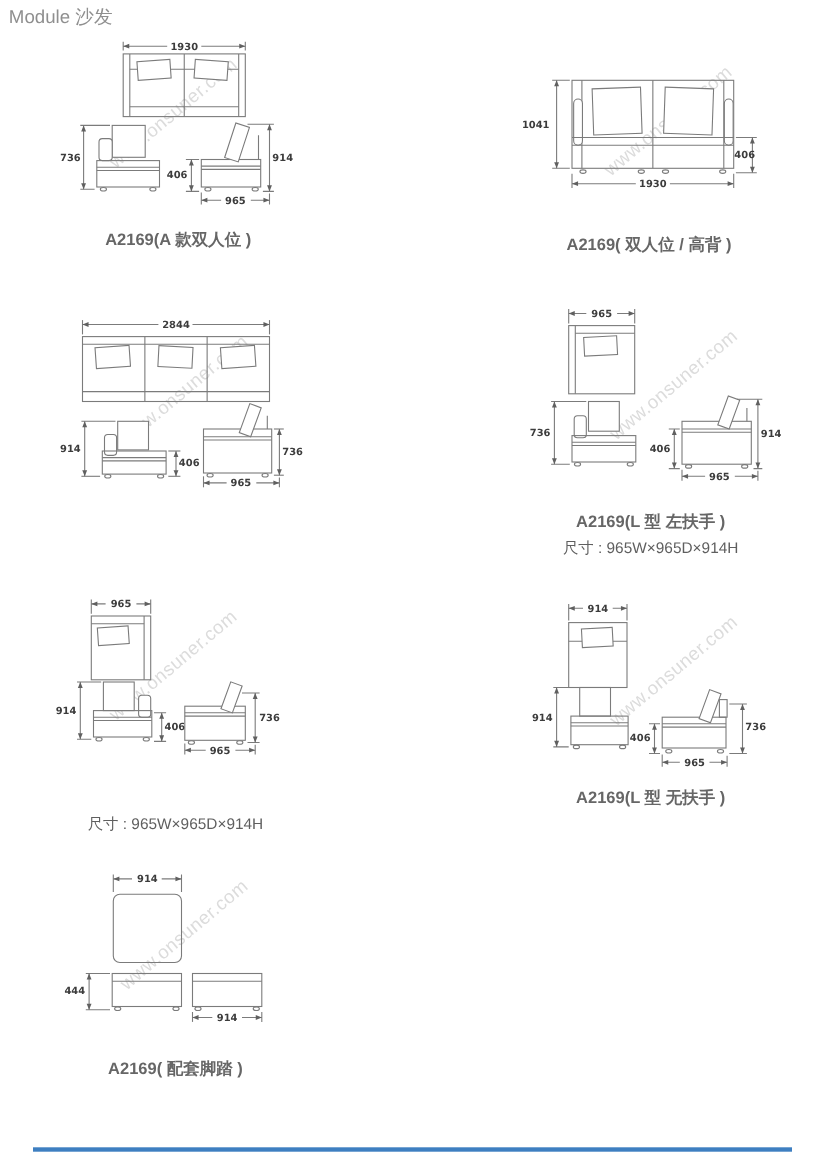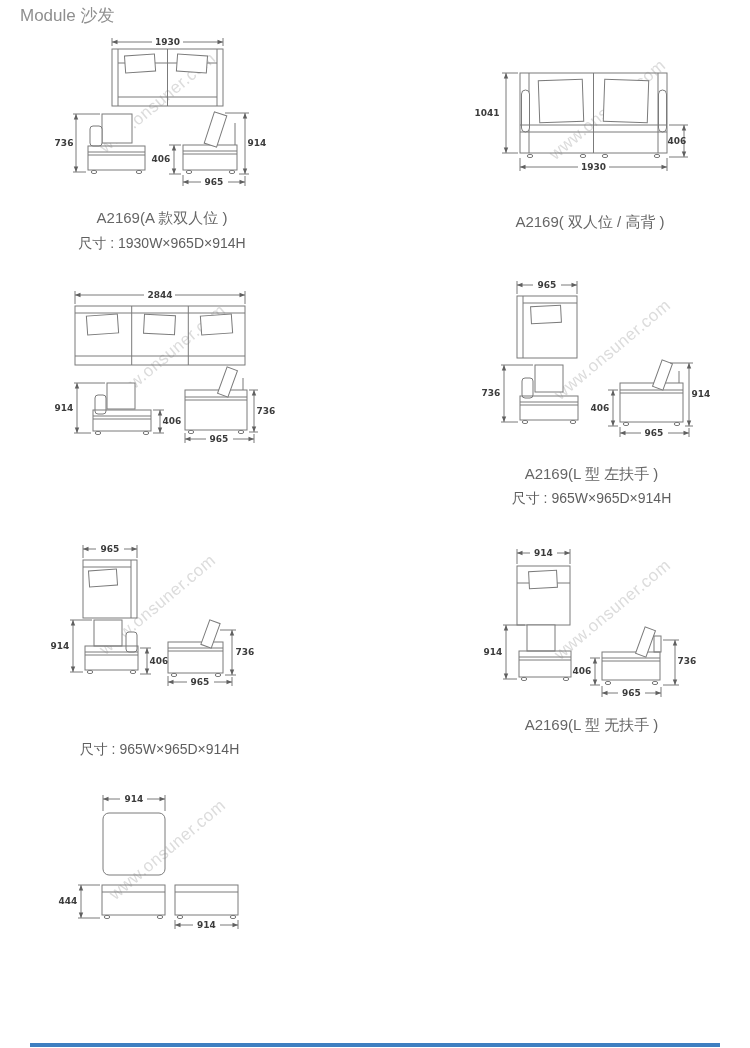--- a/index.html
+++ b/index.html
@@ -1,29 +1,29 @@
 <!DOCTYPE html>
 <html><head>
 <meta charset="utf-8">
 <style>
   html,body{margin:0;padding:0;}
   body{width:750px;height:1048px;background:#ffffff;position:relative;overflow:hidden;
        font-family:"Liberation Sans", sans-serif;}
-  .page-title{position:absolute;left:8px;top:4px;font-size:17px;color:#8f8f8f;margin-left:12px;}
+  .page-title{position:absolute;left:8px;top:4px;font-size:17px;color:#8f8f8f;}
   .panel{position:absolute;}
   .wm{position:absolute;transform:rotate(-40deg);color:#dcdcdc;font-size:17px;
       letter-spacing:.5px;white-space:nowrap;pointer-events:none;}
   .drw{position:absolute;left:0;top:0;shape-rendering:geometricPrecision;}
   .drw rect,.drw line,.drw ellipse{stroke:#7b7b7b;stroke-width:1;fill:none;}
   .drw rect.pw{fill:#ffffff;}
   .drw rect.tbg{fill:#ffffff;stroke:none;}
   .drw path.ar{fill:#606060;stroke:none;}
   .drw text{font-family:"DejaVu Sans", sans-serif;font-size:9px;font-weight:700;
             fill:#3c3c3c;text-anchor:middle;}
-  .caption{position:absolute;width:100%;text-align:center;font-size:15px;color:#666666;}
+  .caption{position:absolute;width:100%;text-align:center;font-size:15px;color:#666666;font-weight:bold;}
   .sizeline{position:absolute;width:100%;text-align:center;font-size:14px;color:#5f5f5f;}
   .footer-bar{position:absolute;}
 </style>
 </head>
 <body>
 
 <div class="page-title">Module 沙发</div>
 
 <div class="panel" style="left:55px;top:33px;width:290px;height:240px">
   <div class="wm" style="left:30px;top:60px">www.onsuner.com</div>
@@ -77,21 +77,20 @@
     <text x="202" y="113">914</text>
     <line x1="128" y1="142" x2="128" y2="153"></line>
       <line x1="190" y1="143" x2="190" y2="153"></line>
     <line x1="128" y1="149" x2="190" y2="149"></line>
     <path class="ar" d="M128 149l5.5 -2.2l0 4.4z"></path>
       <path class="ar" d="M190 149l-5.5 -2.2l0 4.4z"></path>
     <rect class="tbg" x="146" y="144" width="27" height="10"></rect>
     <text x="159" y="152">965</text>
   </svg>
   <div class="caption" style="left:-38px;top:176px">A2169(A 款双人位 )</div>
-  <div class="sizeline" style="left:-38px;top:202px">尺寸 : 1930W×965D×914H</div>
 </div>
 
 <div class="panel" style="left:450px;top:55px;width:290px;height:210px">
   <div class="wm" style="left:85px;top:45px">www.onsuner.com</div>
   <svg class="drw" width="290" height="130" viewBox="0 0 290 130">
     <rect x="70" y="18" width="147" height="80"></rect>
     <line x1="79" y1="18" x2="79" y2="98"></line>
       <line x1="208" y1="18" x2="208" y2="98"></line>
     <line x1="143.5" y1="18" x2="143.5" y2="98"></line>
     <rect class="pw" x="89" y="25" width="44" height="42" transform="rotate(-2 111 46)"></rect>
@@ -382,15 +381,16 @@
     <ellipse cx="130" cy="137" rx="2.8" ry="1.6"></ellipse>
       <ellipse cx="183" cy="137" rx="2.8" ry="1.6"></ellipse>
     <line x1="125" y1="140" x2="125" y2="149"></line>
       <line x1="188" y1="140" x2="188" y2="149"></line>
     <line x1="125" y1="145" x2="188" y2="145"></line>
     <path class="ar" d="M125 145l5.5 -2.2l0 4.4z"></path>
       <path class="ar" d="M188 145l-5.5 -2.2l0 4.4z"></path>
     <rect class="tbg" x="143" y="140" width="27" height="10"></rect>
     <text x="156.5" y="148">914</text>
   </svg>
+  <div class="caption" style="left:-33px;top:182px">A2169( 配套脚踏 )</div>
 </div>
 
 <div class="footer-bar" style="left: 30px; top: 1043px; width: 690px; height: 4px; background: rgb(62, 127, 193);"></div>
 
 </body></html>

